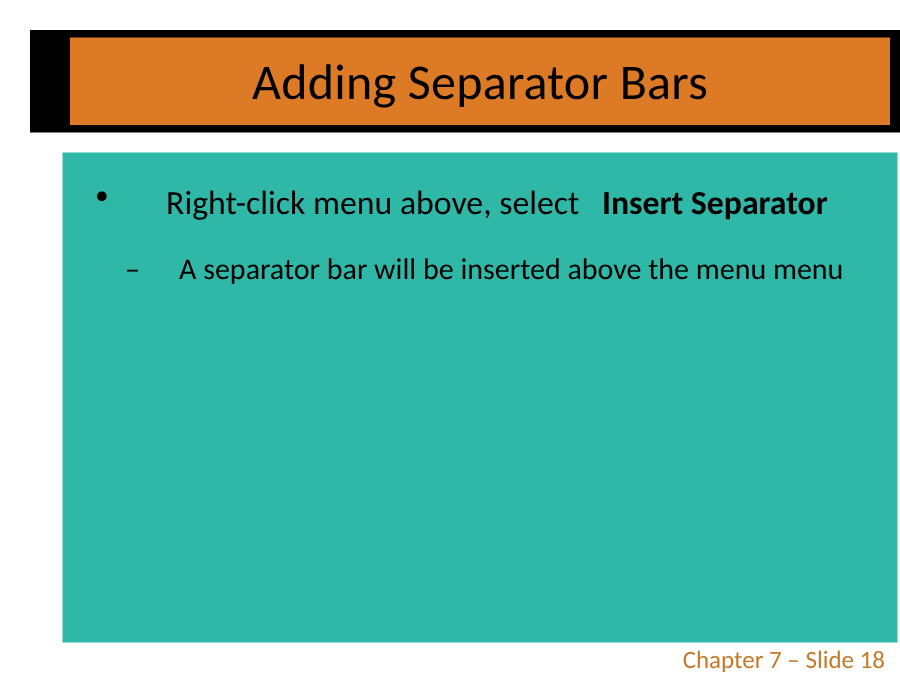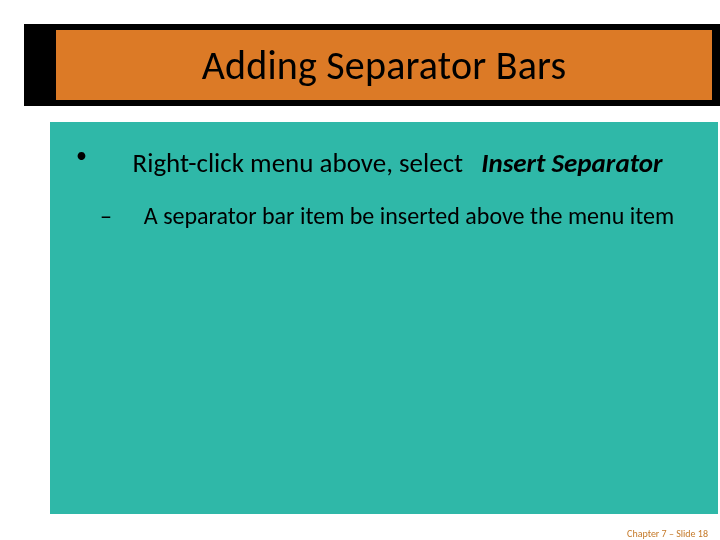--- a/index.html
+++ b/index.html
@@ -50,57 +50,57 @@
     font-size: 27px;
     line-height: 1.28;
     margin-bottom: 8px;
   }
   .bullet-dot {
     font-size: 22px;
     margin-right: 10px;
     margin-top: 2px;
   }
   .bullet-text-wrap { flex: 1; }
-  .emph { font-style: italic; font-weight: 600; }
+  .emph { font-weight: 600; }
   .sub-line {
     display: flex;
     align-items: flex-start;
     color: #000000;
     font-size: 24px;
     line-height: 1.25;
     margin-left: 30px;
   }
   .sub-dash {
     margin-right: 8px;
   }
   .sub-text { flex: 1; }
   .footer {
     position: absolute;
     bottom: 12px;
     right: 24px;
     color: #c57a2a;
-    font-size: 10px;
+    font-size: 20px;
   }
 </style>
 </head>
 <body>
 
 <div class="slide">
   <div class="top-black"></div>
   <div class="title-bar">
     <div class="title-text">Adding Separator Bars</div>
   </div>
 
   <div class="body-teal">
     <div class="bullet-line">
       <span class="bullet-dot">•</span>
       <span class="bullet-text-wrap">
         <span>Right-click menu above, select </span><span class="emph">Insert Separator</span>
       </span>
     </div>
     <div class="sub-line">
       <span class="sub-dash">–</span>
-      <span class="sub-text">A separator bar item be inserted above the menu item</span>
+      <span class="sub-text">A separator bar will be inserted above the menu menu</span>
     </div>
   </div>
 
   <div class="footer">Chapter 7 – Slide 18</div>
 </div>
 
 </body></html>

